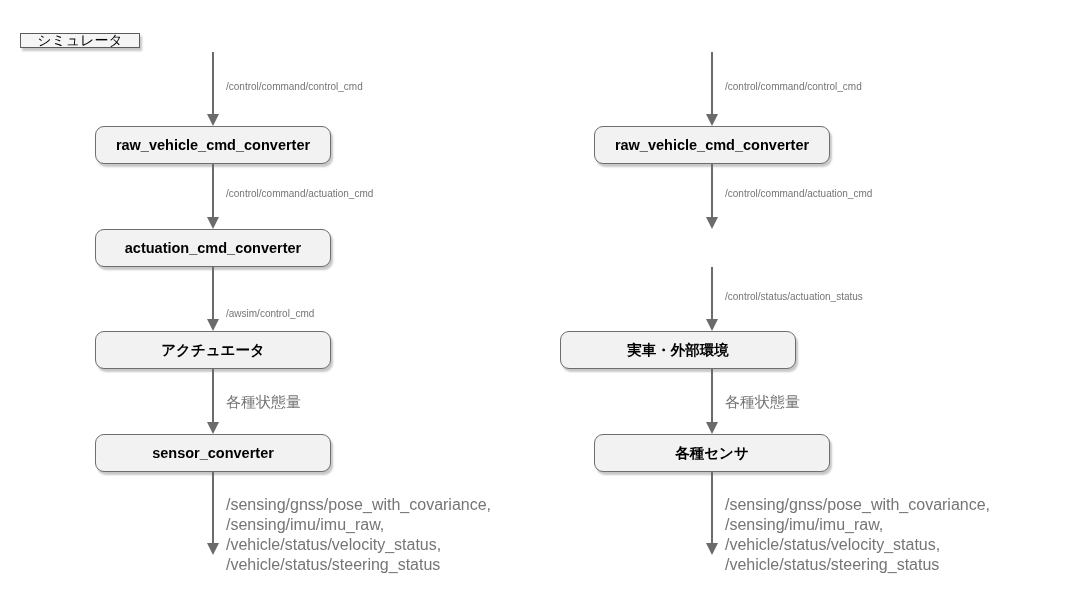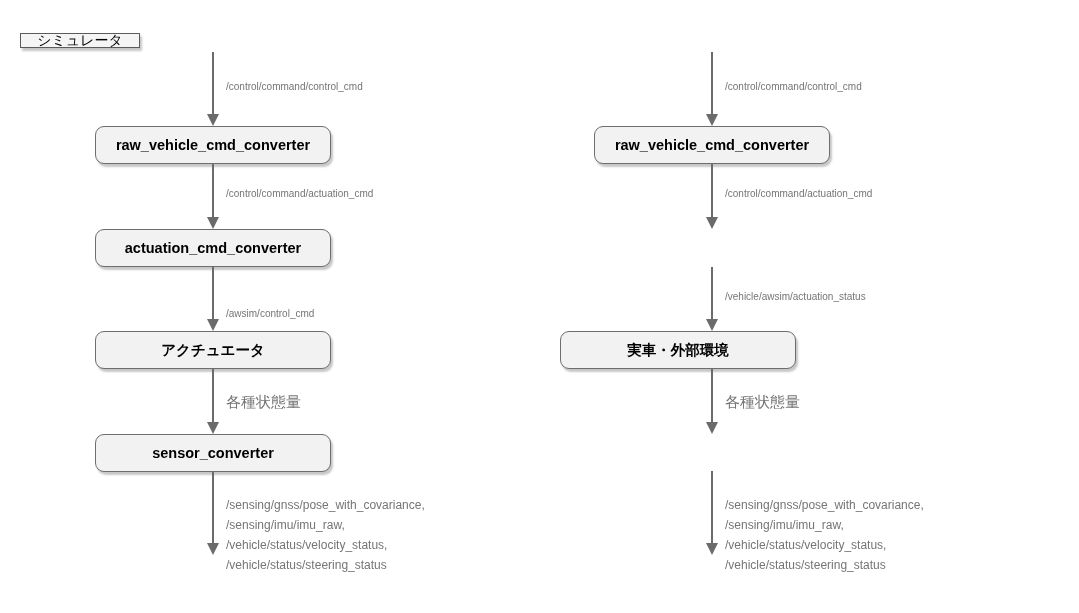--- a/index.html
+++ b/index.html
@@ -21,21 +21,21 @@
     box-shadow:2px 3px 2px rgba(0,0,0,0.22);
     text-align:right;
   }
   .vline{position:absolute;width:2px;background:#6b6b6b;}
   .ahead{
     position:absolute;width:0;height:0;
     border-left:6px solid transparent;border-right:6px solid transparent;
     border-top:12px solid #6b6b6b;
   }
   .elabel{position:absolute;font-size:10px;color:#757575;white-space:nowrap;}
-  .outputs{position:absolute;font-size:12px;color:#757575;line-height:20px;white-space:pre-line;}
+  .outputs{position:absolute;font-size:16px;color:#757575;line-height:20px;white-space:pre-line;}
 </style>
 </head>
 <body>
 
 <div class="canvas">
 
   <div class="hdr" style="left:20px;top:33px;width:120px">シミュレータ</div>
 
   <div class="vline" style="left:212px;top:52px;height:62px"></div>
   <div class="ahead" style="left:207px;top:114px"></div>
@@ -75,28 +75,29 @@
 
   <div class="node" style="left:594px;top:126px">raw_vehicle_cmd_converter</div>
 
   <div class="vline" style="left:711px;top:164px;height:53px"></div>
   <div class="ahead" style="left:706px;top:217px"></div>
   <div class="elabel" style="left:725px;top:188px">/control/command/actuation_cmd</div>
 
 
   <div class="vline" style="left:711px;top:267px;height:52px"></div>
   <div class="ahead" style="left:706px;top:319px"></div>
-  <div class="elabel" style="left:725px;top:291px">/vehicle/awsim/actuation_status</div>
+  <div class="elabel" style="left:725px;top:291px">/control/status/actuation_status</div>
 
   <div class="node" style="left:560px;top:331px">実車・外部環境</div>
 
   <div class="vline" style="left:711px;top:369px;height:53px"></div>
   <div class="ahead" style="left:706px;top:422px"></div>
   <div class="elabel" style="left:725px;top:393px;font-size:15px">各種状態量</div>
 
+  <div class="node" style="left:594px;top:434px">各種センサ</div>
 
   <div class="vline" style="left:711px;top:471px;height:72px"></div>
   <div class="ahead" style="left:706px;top:543px"></div>
   <div class="outputs" style="left:725px;top:495px;width:310px">/sensing/gnss/pose_with_covariance,
 /sensing/imu/imu_raw,
 /vehicle/status/velocity_status,
 /vehicle/status/steering_status</div>
 
 </div>
 

